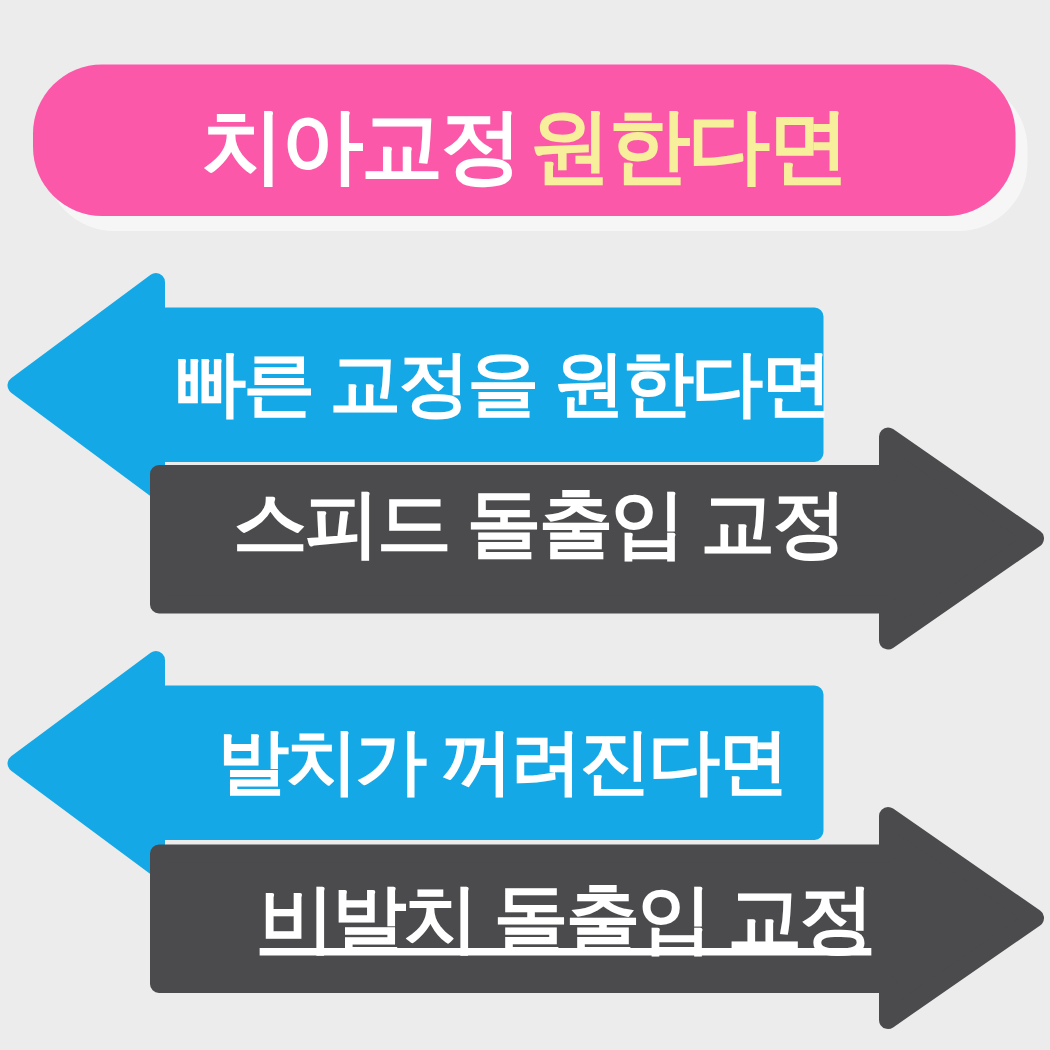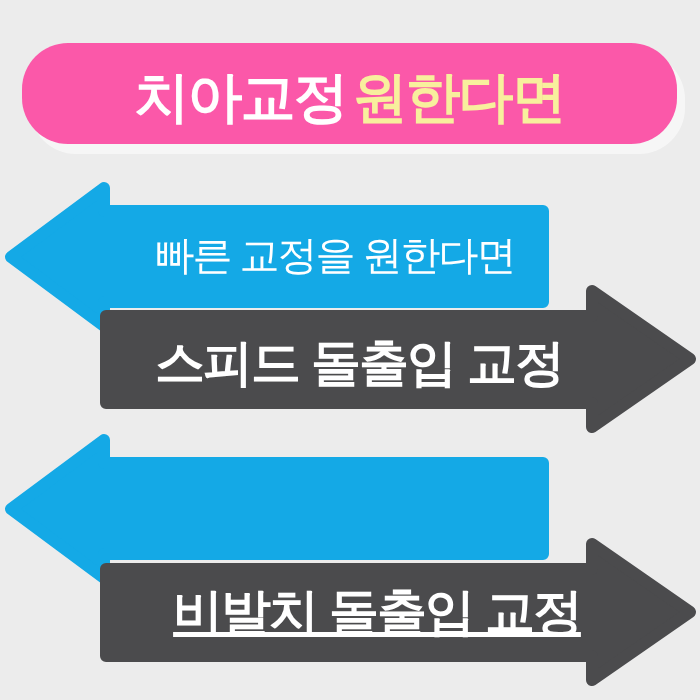--- a/index.html
+++ b/index.html
@@ -72,33 +72,33 @@
     justify-content: center;
     box-sizing: border-box;
     white-space: nowrap;
     letter-spacing: -2px;
   }
   .q-label {
     left: 98px;
     width: 451px;
     height: 101px;
     padding-left: 22px;
-    font-size: 40px;
-    font-weight: 400;
+    font-size: 48px;
+    font-weight: 700;
   }
   .a-label {
     left: 100px;
     width: 498px;
     height: 99px;
     padding-left: 56px;
     font-size: 50px;
     font-weight: 800;
   }
   .q1 { top: 205px; }
-  .a1 { top: 314px; padding-left: 20px; }
+  .a1 { top: 300px; padding-left: 20px; }
   .q2 { top: 457px; }
   .a2 { top: 563px; text-decoration: underline; }
 </style>
 </head>
 <body>
 
 <div class="stage">
 
   <div class="banner">
     <span class="white-part">치아교정</span>
@@ -109,16 +109,17 @@
     <path class="blue-arrow" d="M543 211 H104 V188 L11 257 L104 326 V302 H543 Z"></path>
     <path class="dark-arrow" d="M106 316 H592 V291 L690 359 L592 427 V403 H106 Z"></path>
     <path class="blue-arrow" d="M543 463 H104 V440 L11 509 L104 578 V554 H543 Z"></path>
     <path class="dark-arrow" d="M106 569 H592 V544 L690 612 L592 680 V656 H106 Z"></path>
   </svg>
 
   <div class="q-label q1">빠른 교정을 원한다면</div>
 
   <div class="a-label a1">스피드 돌출입 교정</div>
 
+  <div class="q-label q2">발치가 꺼려진다면</div>
 
   <div class="a-label a2">비발치 돌출입 교정</div>
 
 </div>
 
 </body></html>

